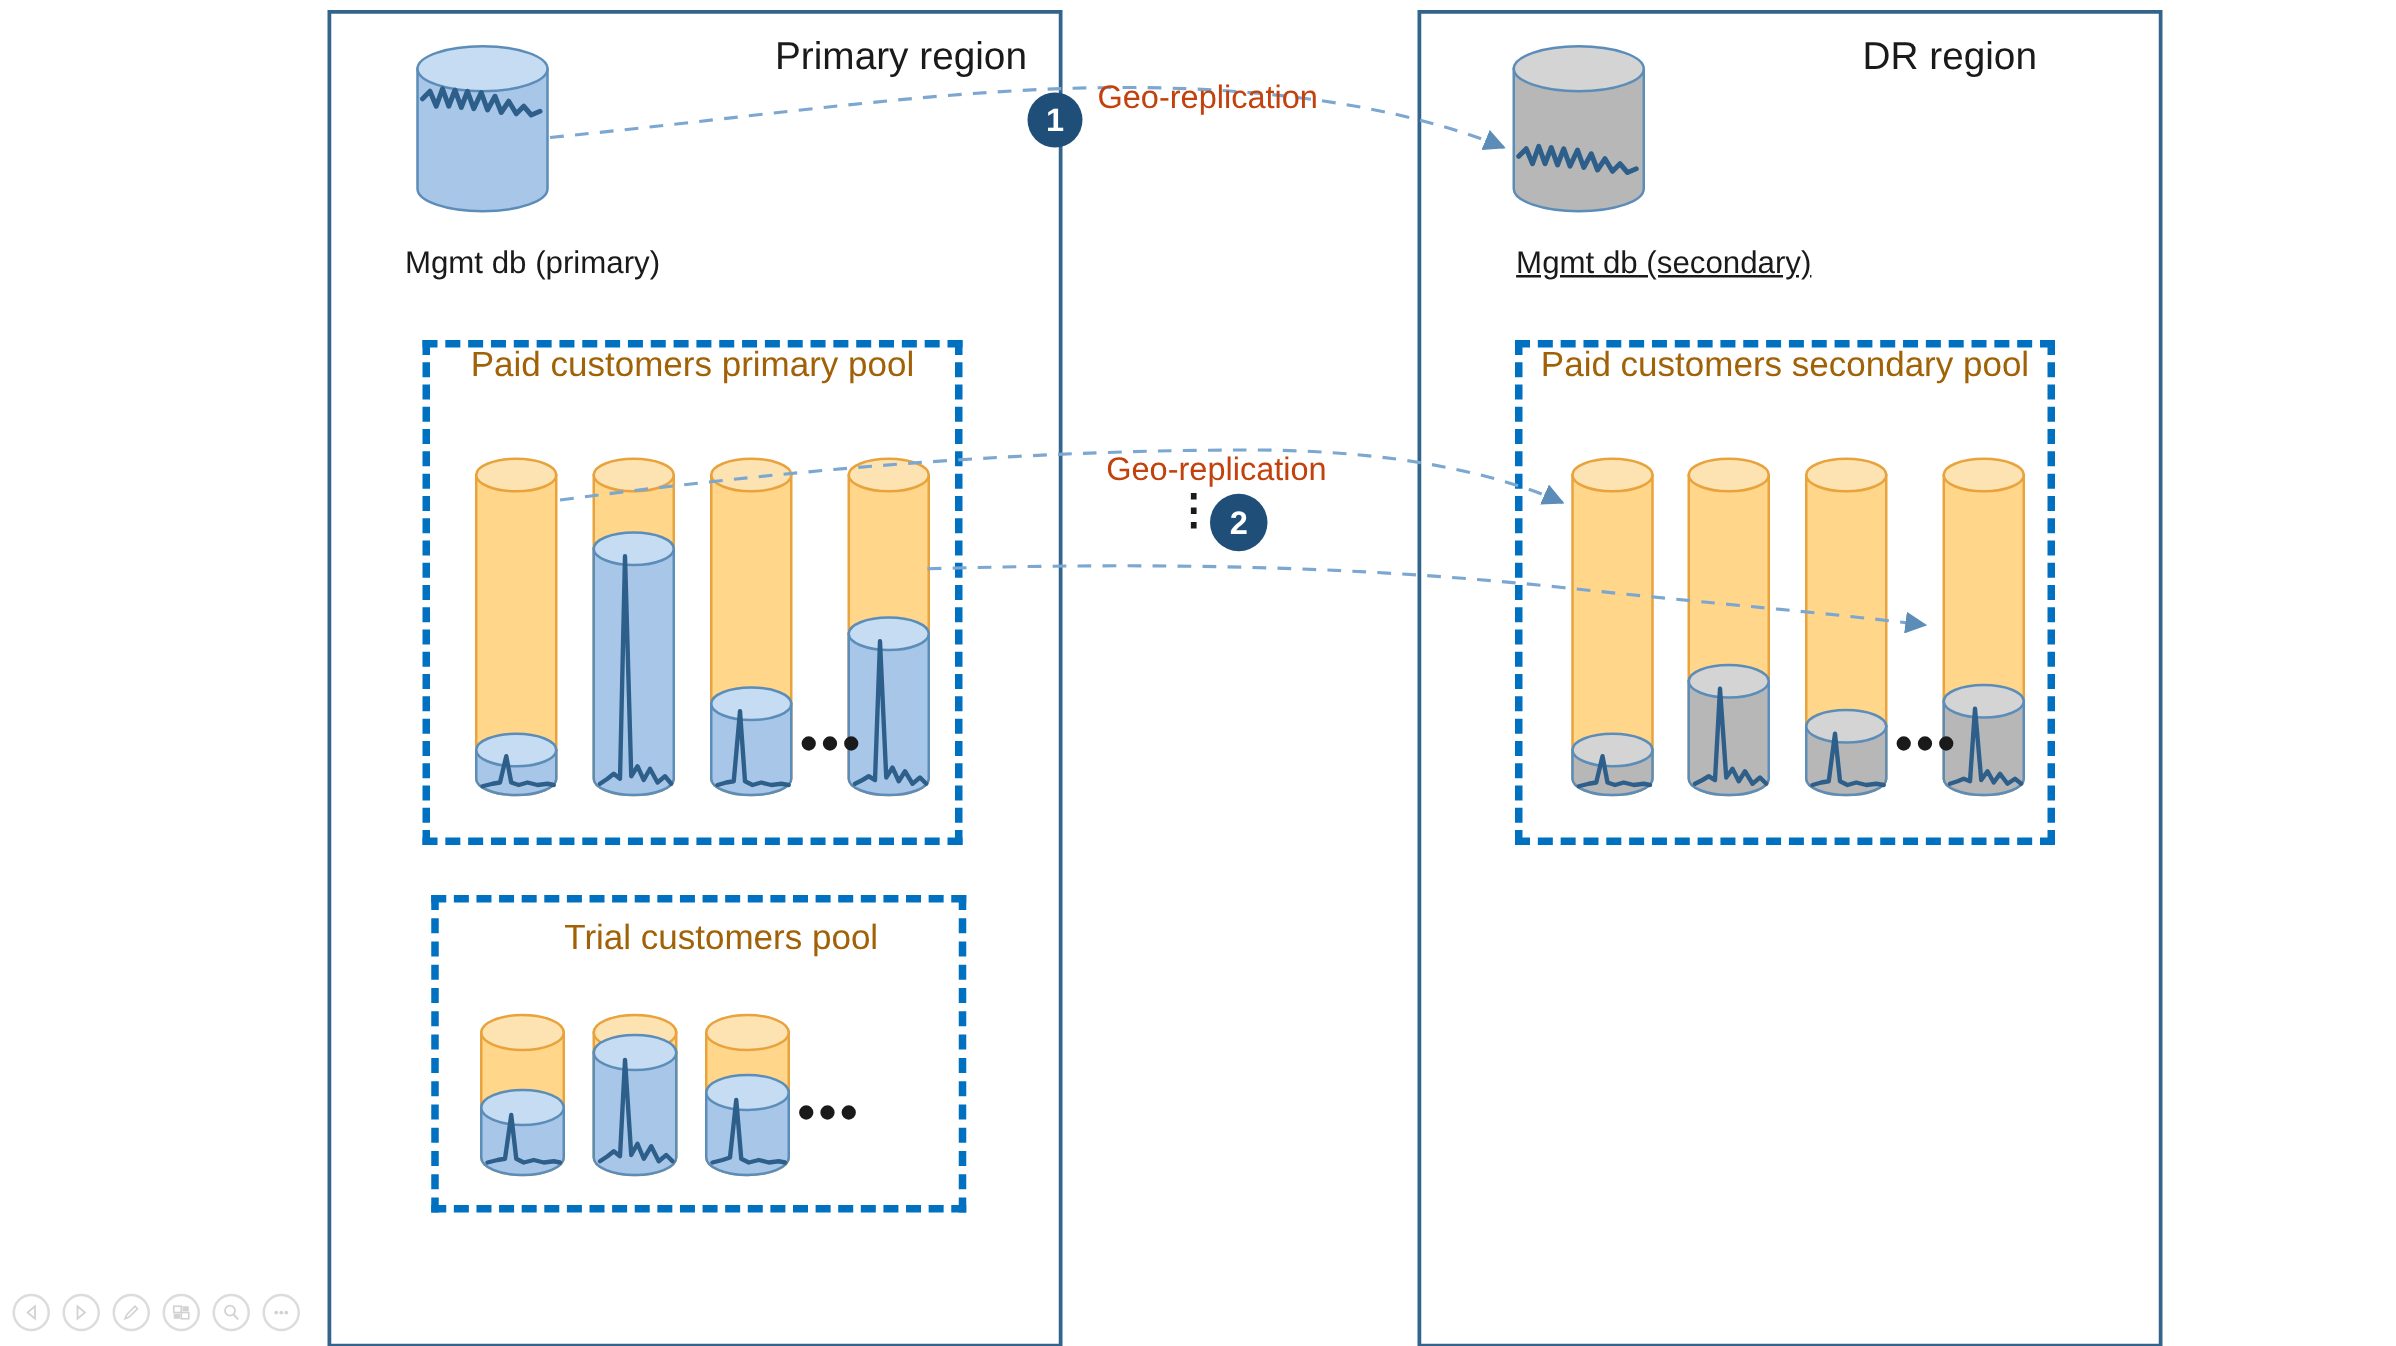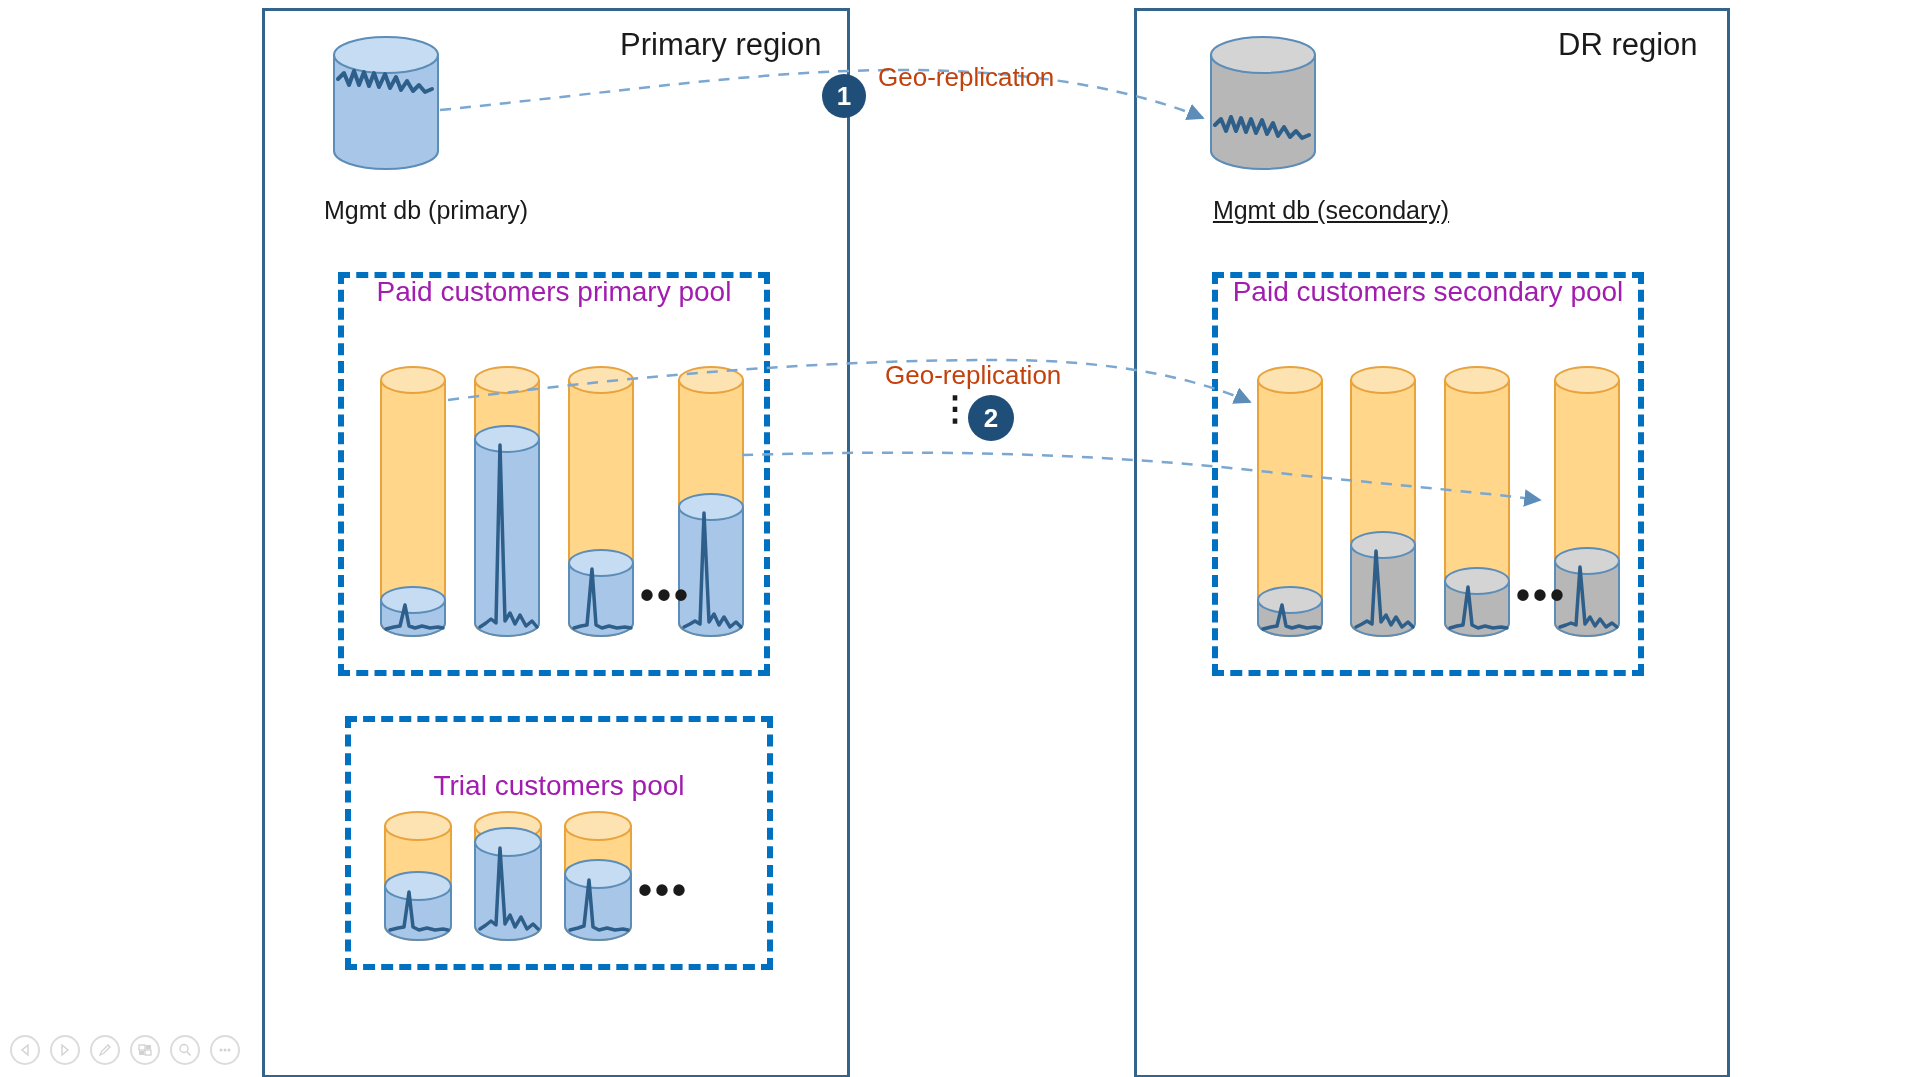--- a/index.html
+++ b/index.html
@@ -29,21 +29,21 @@
   }
   .pool-box {
     position: absolute;
     border: 6px dashed #0070c0;
     box-sizing: border-box;
     background: transparent;
   }
   .pool-title {
     position: absolute;
     font-size: 28px;
-    color: #a21caf;
+    color: #a16207;
     white-space: nowrap;
     text-align: center;
   }
   .db-label {
     position: absolute;
     font-size: 25px;
     color: #1a1a1a;
     white-space: nowrap;
     text-align: center;
     margin-left: 16px;
@@ -96,21 +96,21 @@
 </style>
 </head>
 <body>
 
 <div id="stage">
 
   <div class="region-box" style="left:262px; top:8px; width:588px; height:1070px;"></div>
   <div class="region-box" style="left:1134px; top:8px; width:596px; height:1070px;"></div>
 
   <div class="region-title" style="left:620px; top:27px;">Primary region</div>
-  <div class="region-title" style="left:1558px; top:27px;">DR region</div>
+  <div class="region-title" style="left:1490px; top:27px;">DR region</div>
 
   <div class="cyl" style="left:330px; top:33px;">
     <svg width="112" height="140" viewBox="0 0 112 140">
       <path d="M4 22 L4 118 A52 18 0 0 0 108 118 L108 22 Z" fill="#a8c7e8" stroke="#5b8db8" stroke-width="2"></path>
       <ellipse cx="56" cy="22" rx="52" ry="18" fill="#c5dcf2" stroke="#5b8db8" stroke-width="2"></ellipse>
       <path d="M8 46 L14 40 L19 52 L24 38 L29 52 L34 39 L39 53 L44 40 L49 54 L55 41 L60 55 L66 44 L71 57 L77 48 L83 58 L89 52 L95 59 L102 56" fill="none" stroke="#2e5f8a" stroke-width="4" stroke-linejoin="round" stroke-linecap="round"></path>
     </svg>
   </div>
   <div class="db-label" style="left:300px; top:196px; width:220px;">Mgmt db (primary)</div>
 
@@ -162,21 +162,21 @@
       <ellipse cx="35" cy="15" rx="32" ry="13" fill="#fde3b2" stroke="#e8a33d" stroke-width="2"></ellipse>
       <path d="M3 142 L3 258 A32 13 0 0 0 67 258 L67 142 Z" fill="#a8c7e8" stroke="#5b8db8" stroke-width="2"></path>
       <ellipse cx="35" cy="142" rx="32" ry="13" fill="#c5dcf2" stroke="#5b8db8" stroke-width="2"></ellipse>
       <path d="M8 262 L14 259 L19 256 L24 259 L28 148 L33 257 L38 249 L43 260 L48 252 L54 262 L60 257 L65 262" fill="none" stroke="#2e5f8a" stroke-width="3.5" stroke-linejoin="round" stroke-linecap="round"></path>
     </svg>
   </div>
 
   <div class="ellipsis" style="left:640px; top:575px;">•••</div>
 
   <div class="pool-box" style="left:345px; top:716px; width:428px; height:254px;"></div>
-  <div class="pool-title" style="left:345px; top:734px; width:428px;margin-top:36px;">Trial customers pool</div>
+  <div class="pool-title" style="left:363px; top:734px; width:428px;">Trial customers pool</div>
 
   <div class="cyl" style="left:382px; top:810px;">
     <svg width="72" height="136" viewBox="0 0 72 136">
       <path d="M3 16 L3 116 A33 14 0 0 0 69 116 L69 16 Z" fill="#ffd68a" stroke="#e8a33d" stroke-width="2"></path>
       <ellipse cx="36" cy="16" rx="33" ry="14" fill="#fde3b2" stroke="#e8a33d" stroke-width="2"></ellipse>
       <path d="M3 76 L3 116 A33 14 0 0 0 69 116 L69 76 Z" fill="#a8c7e8" stroke="#5b8db8" stroke-width="2"></path>
       <ellipse cx="36" cy="76" rx="33" ry="14" fill="#c5dcf2" stroke="#5b8db8" stroke-width="2"></ellipse>
       <path d="M8 120 L16 118 L22 117 L27 82 L31 117 L37 120 L45 118 L53 120 L61 119 L66 120" fill="none" stroke="#2e5f8a" stroke-width="3.5" stroke-linejoin="round" stroke-linecap="round"></path>
     </svg>
   </div>

